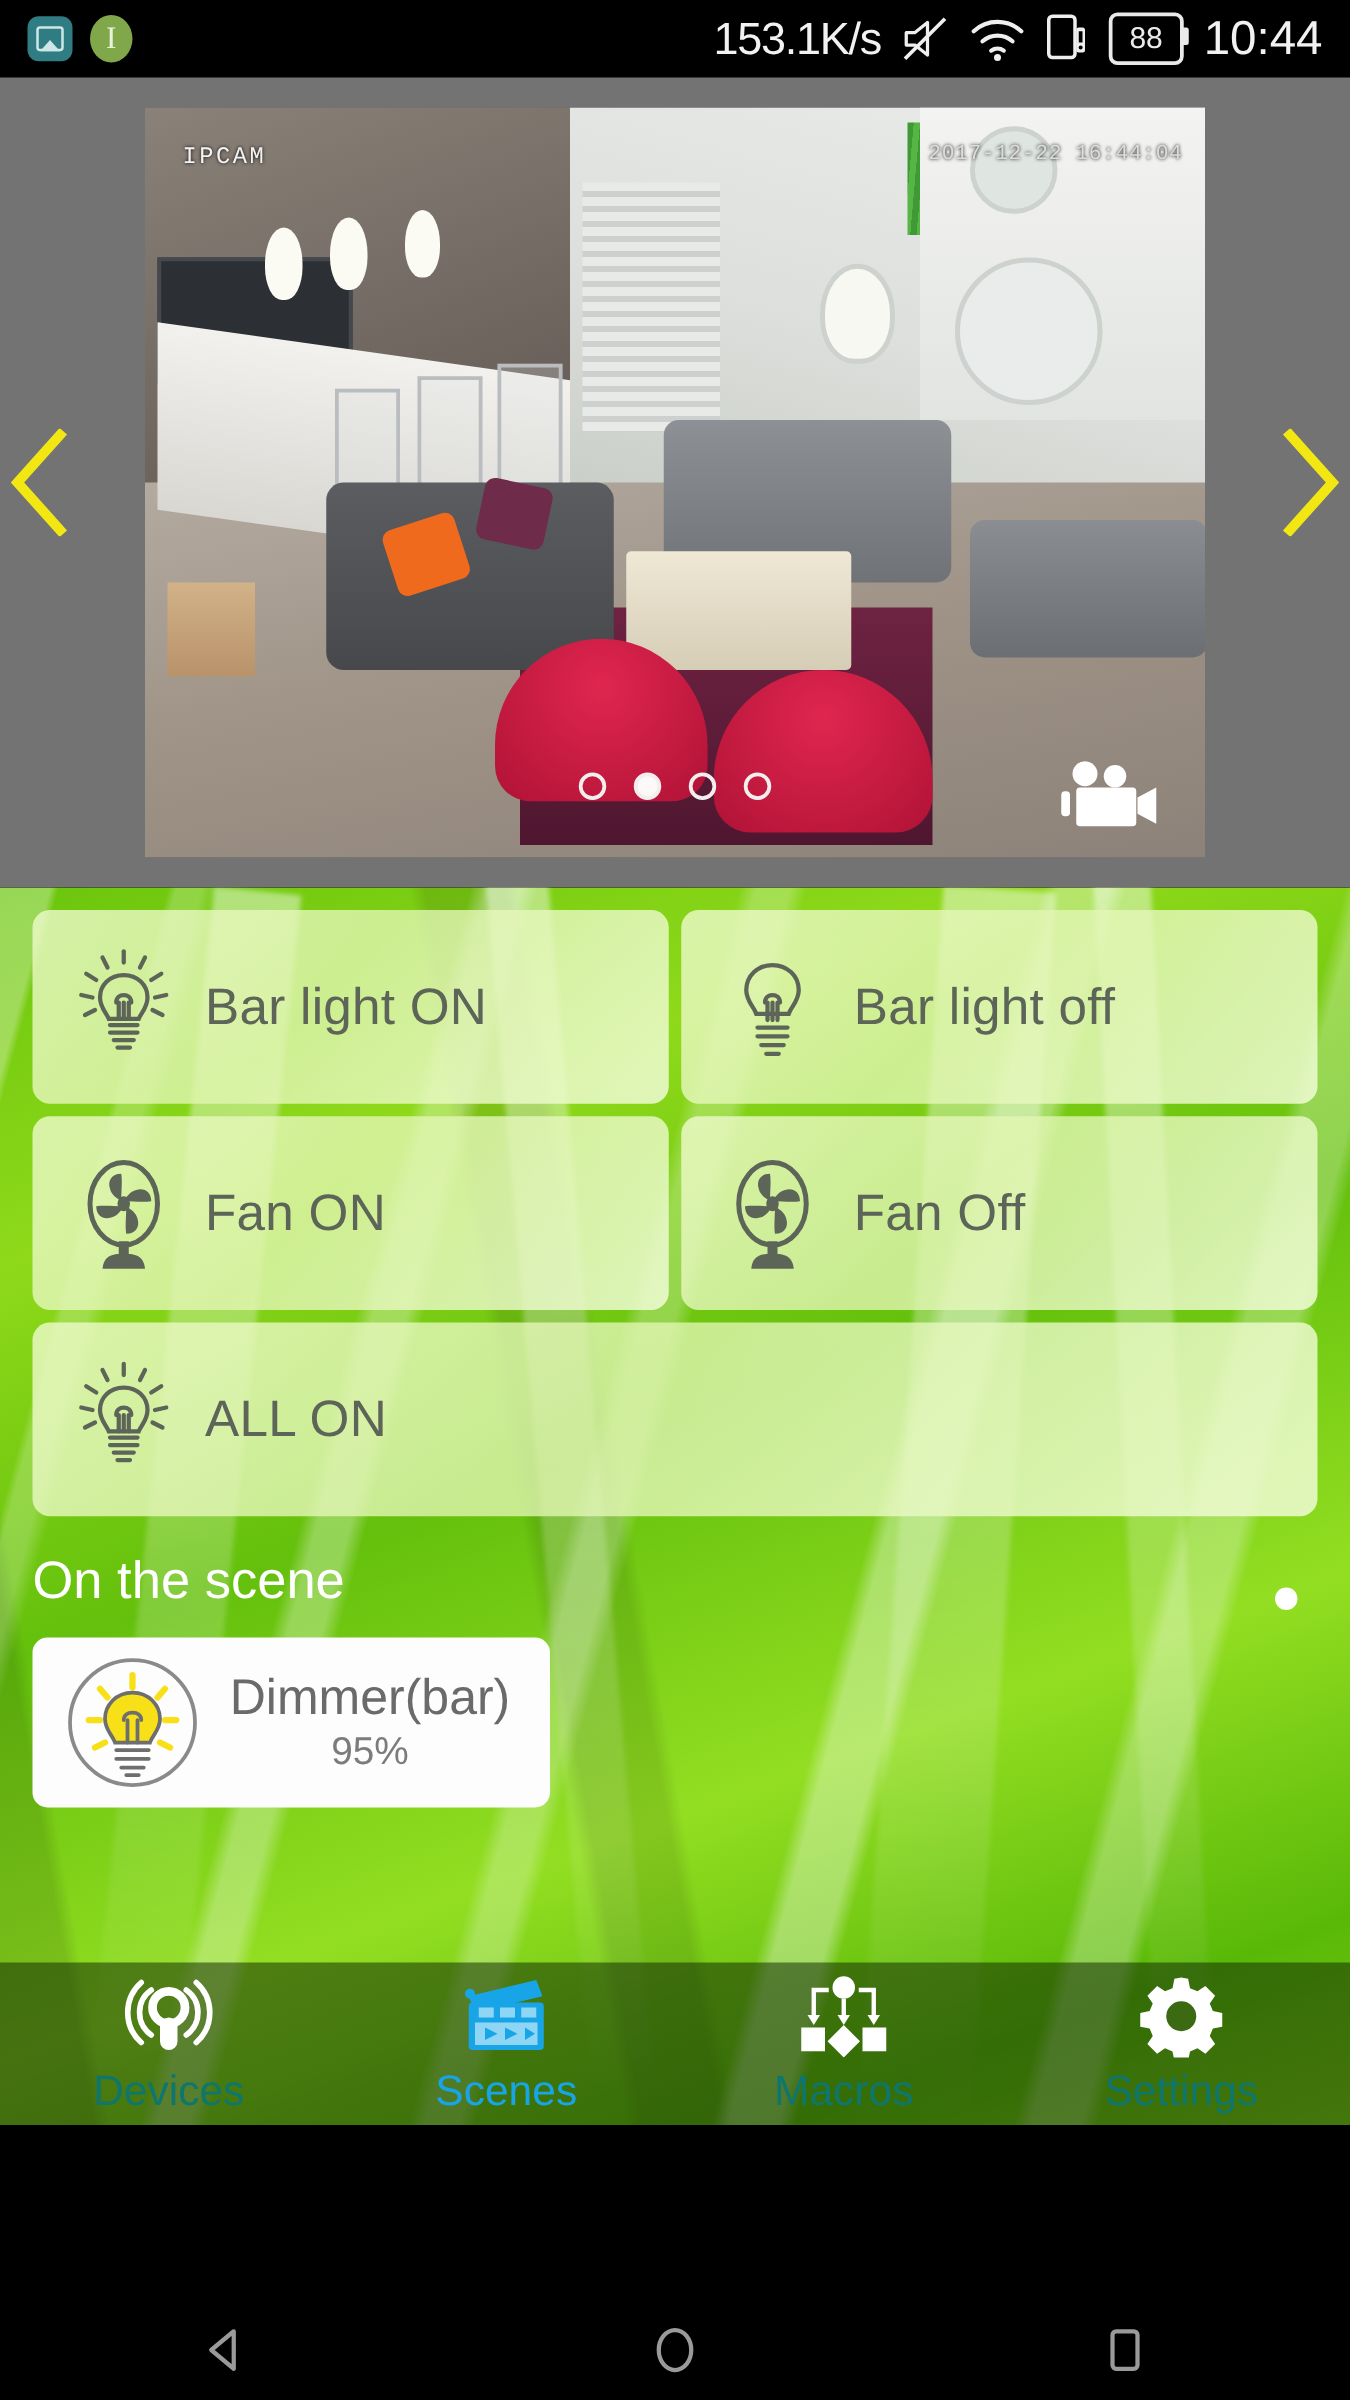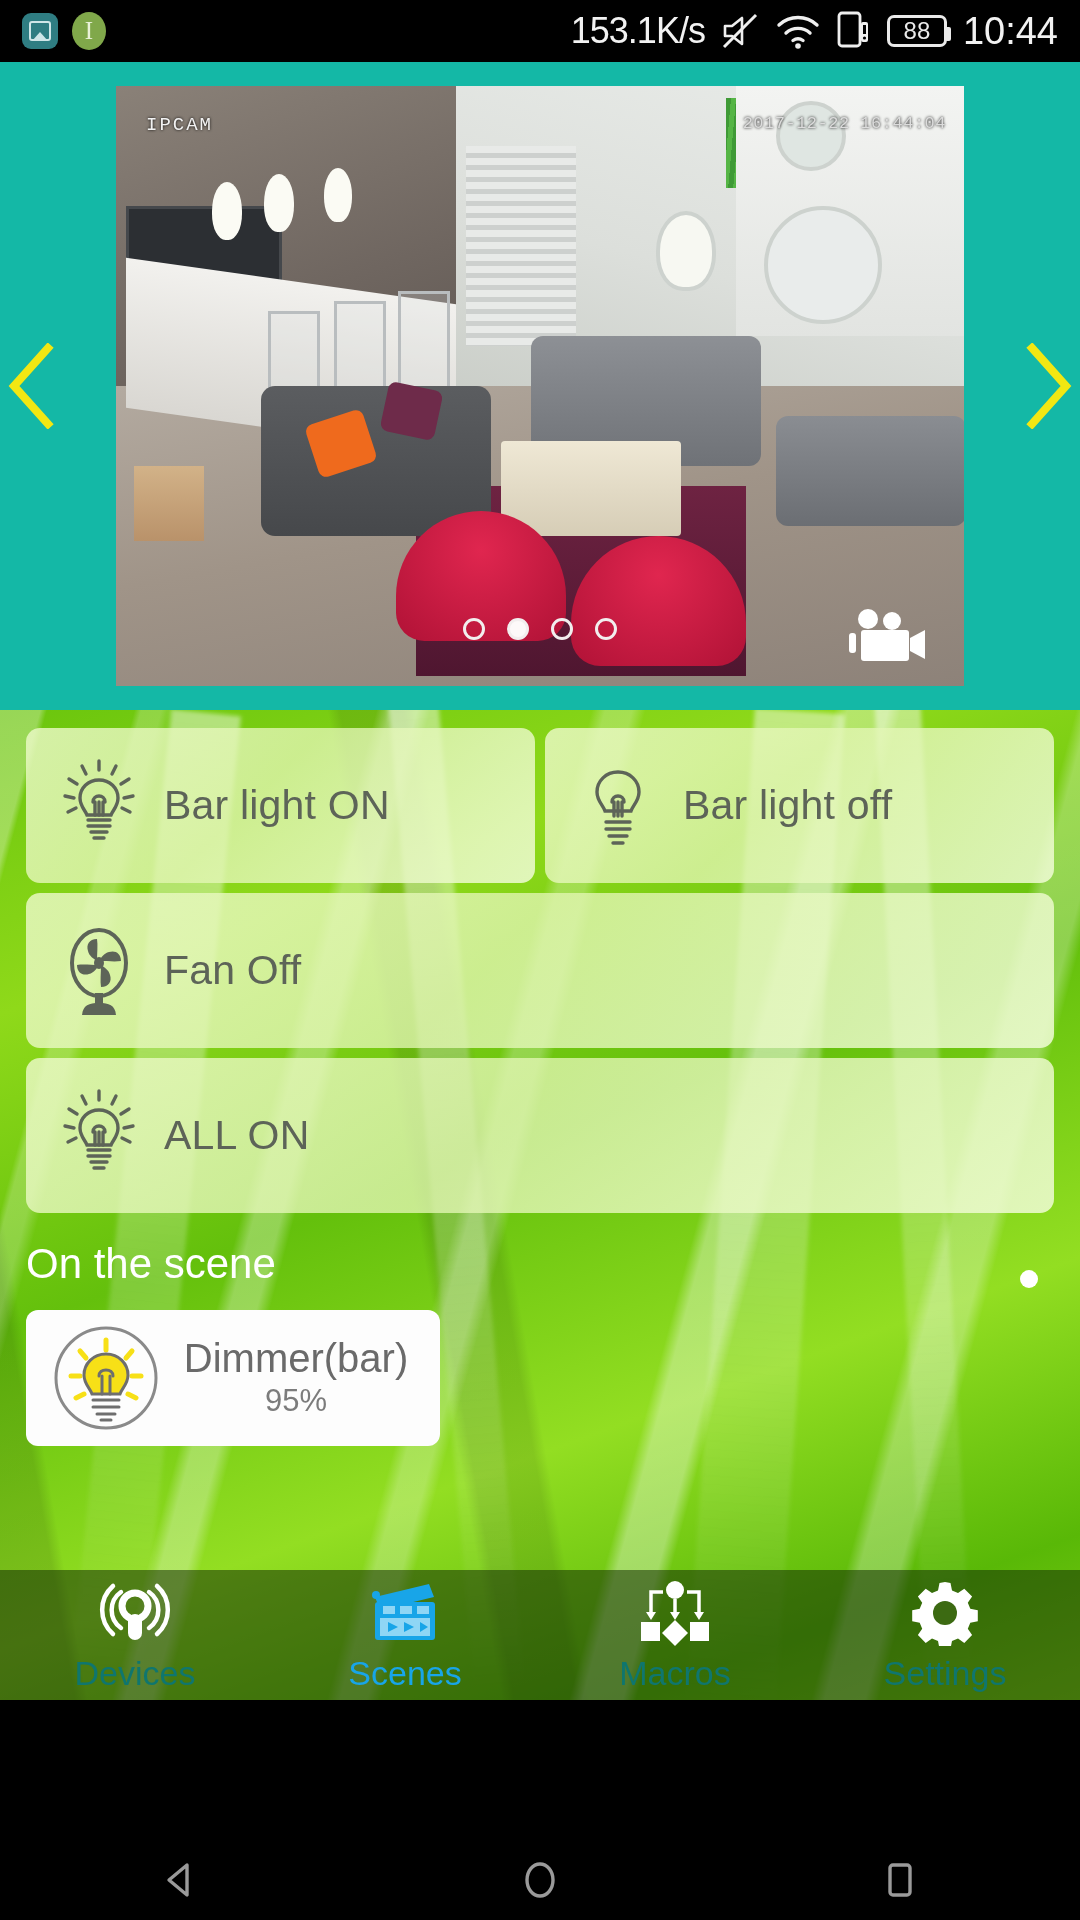--- a/index.html
+++ b/index.html
@@ -37,33 +37,33 @@
     padding-right:22px;color:#fff;
   }
   .sb-speed{font-size:36px;letter-spacing:-1px;color:#f2f2f2;}
   .sb-time{font-size:38px;color:#f2f2f2;letter-spacing:0px;}
   .ico{display:inline-block;position:relative;}
 
   .ico-mute{width:38px;height:40px;}
   .ico-wifi{width:46px;height:38px;}
   .ico-sim{width:34px;height:42px;}
   .ico-batt{
-    width:60px;height:32px;border:3px solid #eaeaea;border-radius:7px;
+    width:60px;height:42px;border:3px solid #eaeaea;border-radius:7px;
     display:flex;align-items:center;justify-content:center;box-sizing:border-box;
   }
   .ico-batt:after{
     content:"";position:absolute;right:-7px;top:9px;width:5px;height:14px;
     background:#eaeaea;border-radius:0 2px 2px 0;
   }
   .batt-num{font-size:24px;color:#eaeaea;line-height:1;}
 
   
   .camera-area{
     position:absolute;left:0;top:62px;width:1080px;height:648px;
-    background:#14b8a6;overflow:hidden;
+    background:#737373;overflow:hidden;
   }
   .video-frame{
     position:absolute;left:116px;top:24px;width:848px;height:600px;
     overflow:hidden;background:#6d6a66;
   }
   
   .v-floor{
     position:absolute;left:0;top:300px;width:848px;height:300px;
     background:linear-gradient(170deg,#b3aaa0 0%,#a09488 45%,#8d8279 100%);
   }
@@ -407,20 +407,37 @@
               <line x1="43" y1="44" x2="43" y2="58"></line>
               <path d="M27 64h24M27 71h24M30 78h18M34 85h10"></path>
             </g>
           </svg>
         </span>
         <span class="tile-label">Bar light off</span>
       </div>
     </div>
 
     <div class="row">
+      <div class="tile">
+        <span class="tile-icon">
+          <svg width="78" height="96" viewBox="0 0 78 96">
+            <ellipse cx="39" cy="40" rx="27" ry="33" fill="none" stroke="#5d6458" stroke-width="4"></ellipse>
+            <g fill="#5d6458">
+              <path d="M37 16c-8 0-11 6-9 12 1 5 6 8 9 10 0-8 1-16 0-22z"></path>
+              <path d="M61 38c0-8-6-11-12-9-5 1-8 6-10 9 8 0 16 1 22 0z"></path>
+              <path d="M41 64c8 0 11-6 9-12-1-5-6-8-9-10 0 8-1 16 0 22z"></path>
+              <path d="M17 42c0 8 6 11 12 9 5-1 8-6 10-9-8 0-16-1-22 0z"></path>
+              <ellipse cx="39" cy="40" rx="5" ry="6"></ellipse>
+              <rect x="35" y="70" width="8" height="12"></rect>
+              <path d="M22 92c1-10 7-12 17-12s16 2 17 12z"></path>
+            </g>
+          </svg>
+        </span>
+        <span class="tile-label">Fan ON</span>
+      </div>
 
       <div class="tile">
         <span class="tile-icon">
           <svg width="78" height="96" viewBox="0 0 78 96">
             <ellipse cx="39" cy="40" rx="27" ry="33" fill="none" stroke="#5d6458" stroke-width="4"></ellipse>
             <g fill="#5d6458">
               <path d="M37 16c-8 0-11 6-9 12 1 5 6 8 9 10 0-8 1-16 0-22z"></path>
               <path d="M61 38c0-8-6-11-12-9-5 1-8 6-10 9 8 0 16 1 22 0z"></path>
               <path d="M41 64c8 0 11-6 9-12-1-5-6-8-9-10 0 8-1 16 0 22z"></path>
               <path d="M17 42c0 8 6 11 12 9 5-1 8-6 10-9-8 0-16-1-22 0z"></path>

